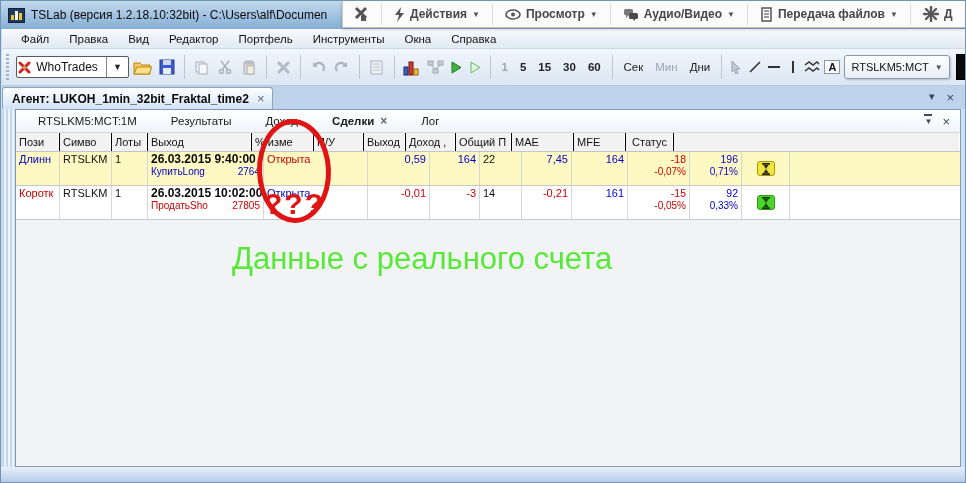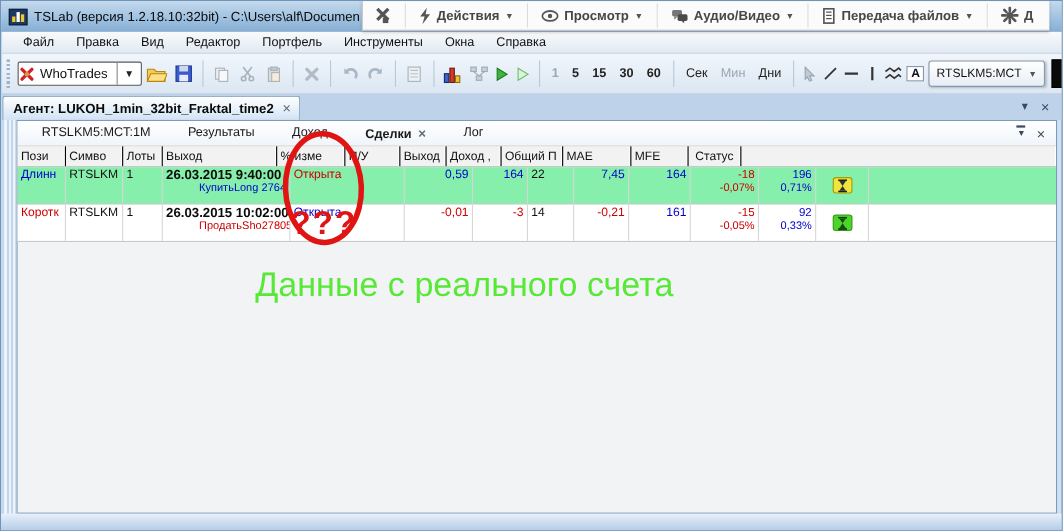--- a/index.html
+++ b/index.html
@@ -14,21 +14,21 @@
   
   .titlebar{position:absolute; left:0; top:0; width:966px; height:28px;
     background:linear-gradient(#c4d9ec, var(--titlebar-blue) 60%, #86add2);
     display:flex; align-items:center; padding-left:7px; gap:6px;}
   .titlebar .title{font-size:12px; color:#0a0a0a;}
   .applogo{width:17px; height:15px; background:#1b3a5e; border:1px solid #0d2138;
     display:flex; align-items:flex-end; justify-content:center; gap:1px; padding:2px 2px;}
   .applogo i{display:block; width:3px; background:#f4c430;}
   .applogo i.b1{height:5px;} .applogo i.b2{height:9px; background:#fff;} .applogo i.b3{height:7px;}
   
-  .tvbar{position:absolute; left:328px; top:0; width:625px; height:27px; background:#fbfbfb;
+  .tvbar{position:absolute; left:341px; top:0; width:625px; height:27px; background:#fbfbfb;
     border-left:1px solid #c9c9c9; border-bottom:1px solid #bdbdbd; box-shadow:0 1px 3px rgba(0,0,0,.25);
     display:flex; align-items:center; padding:0 6px; gap:8px; z-index:30; overflow:hidden;}
   .tvitem{display:flex; align-items:center; gap:5px; font-size:12px; font-weight:bold; color:#474747;
     white-space:nowrap; padding:2px 4px; cursor:default;}
   .tvsep{width:1px; height:22px; background:#dcdcdc;}
   .caret{font-size:8px; color:#555;}
   
   .menubar{position:absolute; left:1px; top:28px; width:964px; height:20px;
     background:linear-gradient(#f8fafc,#e1e9f2); border-bottom:1px solid #cdd9e6;
     display:flex; align-items:center; gap:2px; padding-left:10px;}
@@ -75,30 +75,30 @@
   .stripctl{position:absolute; right:10px; top:4px; display:flex; gap:10px; color:#3a4a5a; font-size:11px;}
   .pinicon{display:inline-block; border-top:2px solid #3a4a5a; padding-top:1px; font-size:8px;}
   
   .ttable{width:100%; font-size:11px; color:#111;}
   .trow{display:flex; width:100%;}
   .thead{background:#f2f2f2; height:20px; border-top:1px solid #d8d8d8; border-bottom:1px solid #c4c4c4;}
   .thead .cell{display:flex; align-items:center; padding:0 3px; border-right:1px solid #000000;
     box-shadow:inset -1px 0 #ffffff; overflow:hidden; white-space:nowrap;}
   .tbody{height:34px; border-bottom:1px solid #c8c8c8;}
   .tbody .cell{padding:1px 3px; border-right:1px solid #d6d6d6; overflow:hidden; white-space:nowrap;}
-  .r1{background:#86efac;} .r2{background:#ffffff;}
+  .r1{background:#fef9c3;} .r2{background:#ffffff;}
   .c-pos{width:44px;} .c-sym{width:52px;} .c-lots{width:36px;} .c-entry{width:116px;}
   .c-exit{width:104px;} .c-chg{width:62px;} .c-pl{width:50px;} .c-bars{width:42px;}
   .c-inc{width:50px;} .c-tot{width:56px;} .c-mae{width:62px;} .c-mfe{width:52px;}
   .c-status{width:48px; display:flex; align-items:center; justify-content:center;}
   .c-fill{flex:1; border-right:none !important;}
   .rt{text-align:right;}
   .blue{color:var(--profit-blue);} .red{color:var(--loss-red);}
   .entrydate{font-weight:bold; font-size:12px; color:#0a0a0a; line-height:13px;}
-  .entryline2{display:flex; justify-content:space-between; font-size:10px; line-height:12px;margin-left:30px;}
+  .entryline2{display:flex; justify-content:space-between; font-size:10px; line-height:12px;}
   .twolines{font-size:10.5px; line-height:13px;}
   .twolines .l2{font-size:10px; line-height:12px;}
   .statusbadge{width:18px; height:15px; border-radius:3px; display:flex; align-items:center; justify-content:center;}
   .statusbadge.yellow{background:var(--status-yellow); border:1px solid #a89a00;}
   .statusbadge.green{background:var(--status-green); border:1px solid #2f9a12;}
   
   .redcircle{position:absolute; left:256px; top:118px; width:74px; height:104px;
     border:5px solid var(--circle-red); border-radius:50%; transform:rotate(-2deg); z-index:20;}
   .qmarks{position:absolute; left:263px; top:186px; z-index:21; font-size:30px; font-weight:bold;
     color:var(--circle-red); letter-spacing:2px;}

